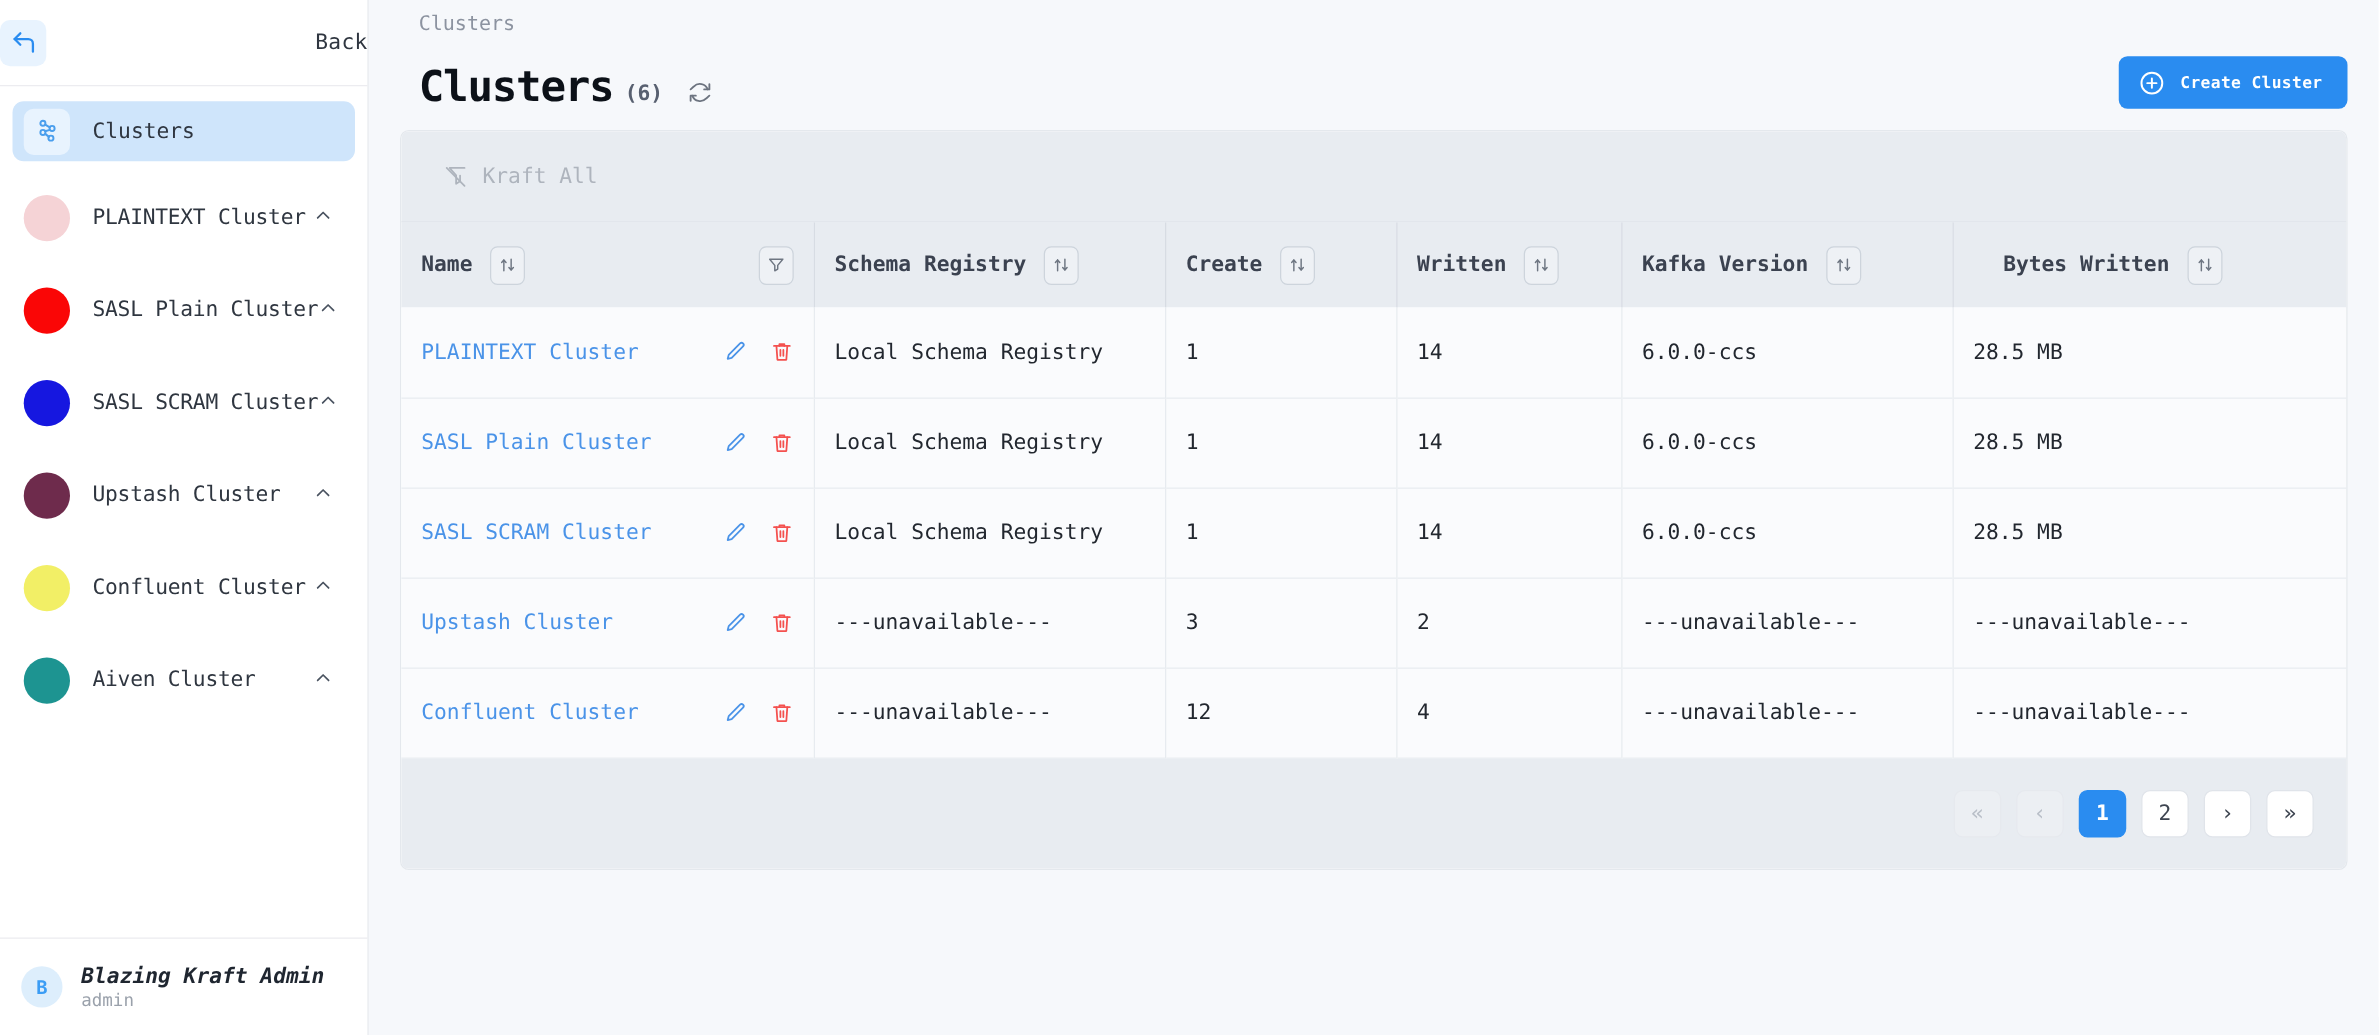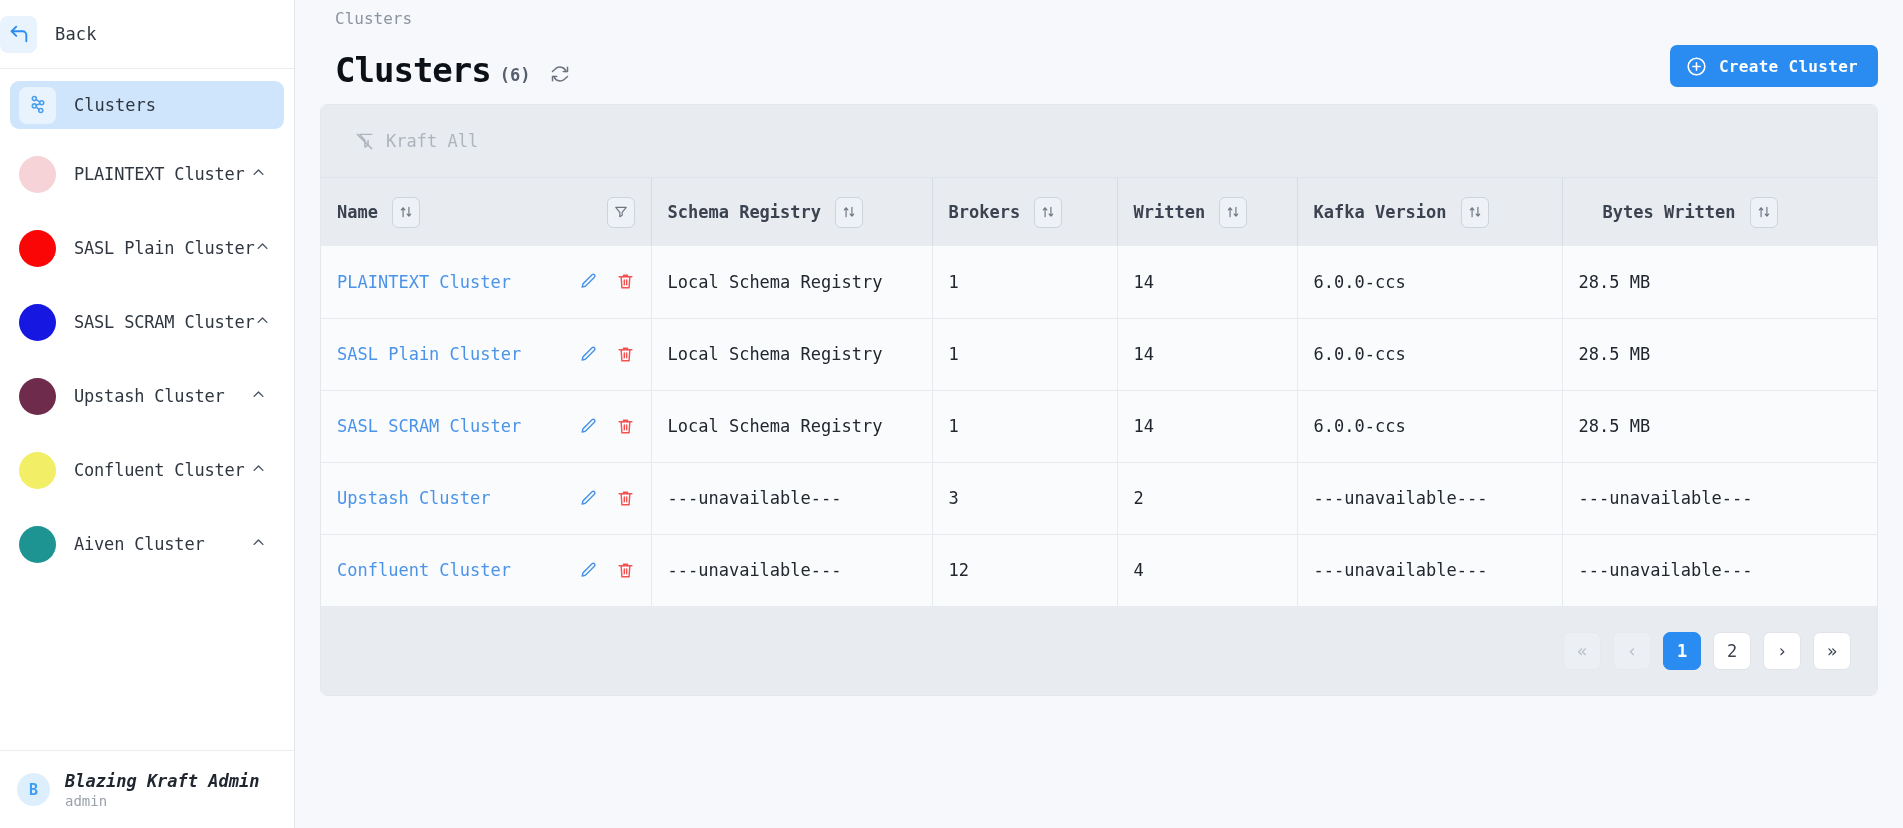--- a/index.html
+++ b/index.html
@@ -16,20 +16,21 @@
     width: 295px; min-width: 295px; height: 828px;
     background: #ffffff;
     border-right: 1px solid #e3e7ec;
     display: flex; flex-direction: column;
   }
   .back-row {
     height: 69px; display: flex; align-items: center;
     gap: 18px;
     border-bottom: 1px solid #ececf0;
     cursor: pointer;
+    justify-content: space-between;
   }
   .back-icon-box {
     width: 37px; height: 37px; border-radius: 8px;
     background: #e8f3fe; display: flex; align-items: center; justify-content: center;
   }
   .back-label {
     font-size: 17px; color: #2f3640; letter-spacing: .2px;
   }
 
   .nav-wrap { padding: 12px 10px 0 10px; flex: 1 1 auto; overflow: hidden; }
@@ -90,21 +91,21 @@
   .count { font-size: 17px; color: #586070; font-weight: bold; margin: 0 0 5px 9px; }
   .refresh-btn {
     margin: 0 0 6px 20px; cursor: pointer; color: #6d7480;
     display: flex; align-items: center;
   }
   .create-btn {
     margin-left: auto; margin-bottom: 3px;
     background: #2a8cf0; color: #fff; border: none; border-radius: 7px;
     height: 42px; padding: 0 20px 0 16px;
     display: flex; align-items: center; gap: 12px;
-    font-family: inherit; font-size: 16px; font-weight: bold;
+    font-family: inherit; font-size: 13px; font-weight: bold;
     letter-spacing: .3px; cursor: pointer;
   }
 
   .card {
     margin-top: 14px; background: #ffffff;
     border: 1px solid #e4e8ed; border-radius: 7px;
     display: flex; flex-direction: column; overflow: hidden;
   }
   .toolbar {
     background: #e8ecf1; height: 73px; display: flex; align-items: center;
@@ -332,21 +333,21 @@
                   <span class="sort-btn">
                     <svg width="14" height="14" viewBox="0 0 24 24" fill="none" stroke="currentColor" stroke-width="2" stroke-linecap="round" stroke-linejoin="round">
                       <path d="M7 20V5M7 5L4 8.5M7 5l3 3.5"></path>
                       <path d="M17 4v15m0 0l3-3.5M17 19l-3-3.5"></path>
                     </svg>
                   </span>
                 </div>
               </th>
               <th>
                 <div class="th-inner">
-                  <span>Brokers</span>
+                  <span>Create</span>
                   <span class="sort-btn">
                     <svg width="14" height="14" viewBox="0 0 24 24" fill="none" stroke="currentColor" stroke-width="2" stroke-linecap="round" stroke-linejoin="round">
                       <path d="M7 20V5M7 5L4 8.5M7 5l3 3.5"></path>
                       <path d="M17 4v15m0 0l3-3.5M17 19l-3-3.5"></path>
                     </svg>
                   </span>
                 </div>
               </th>
               <th>
                 <div class="th-inner">

